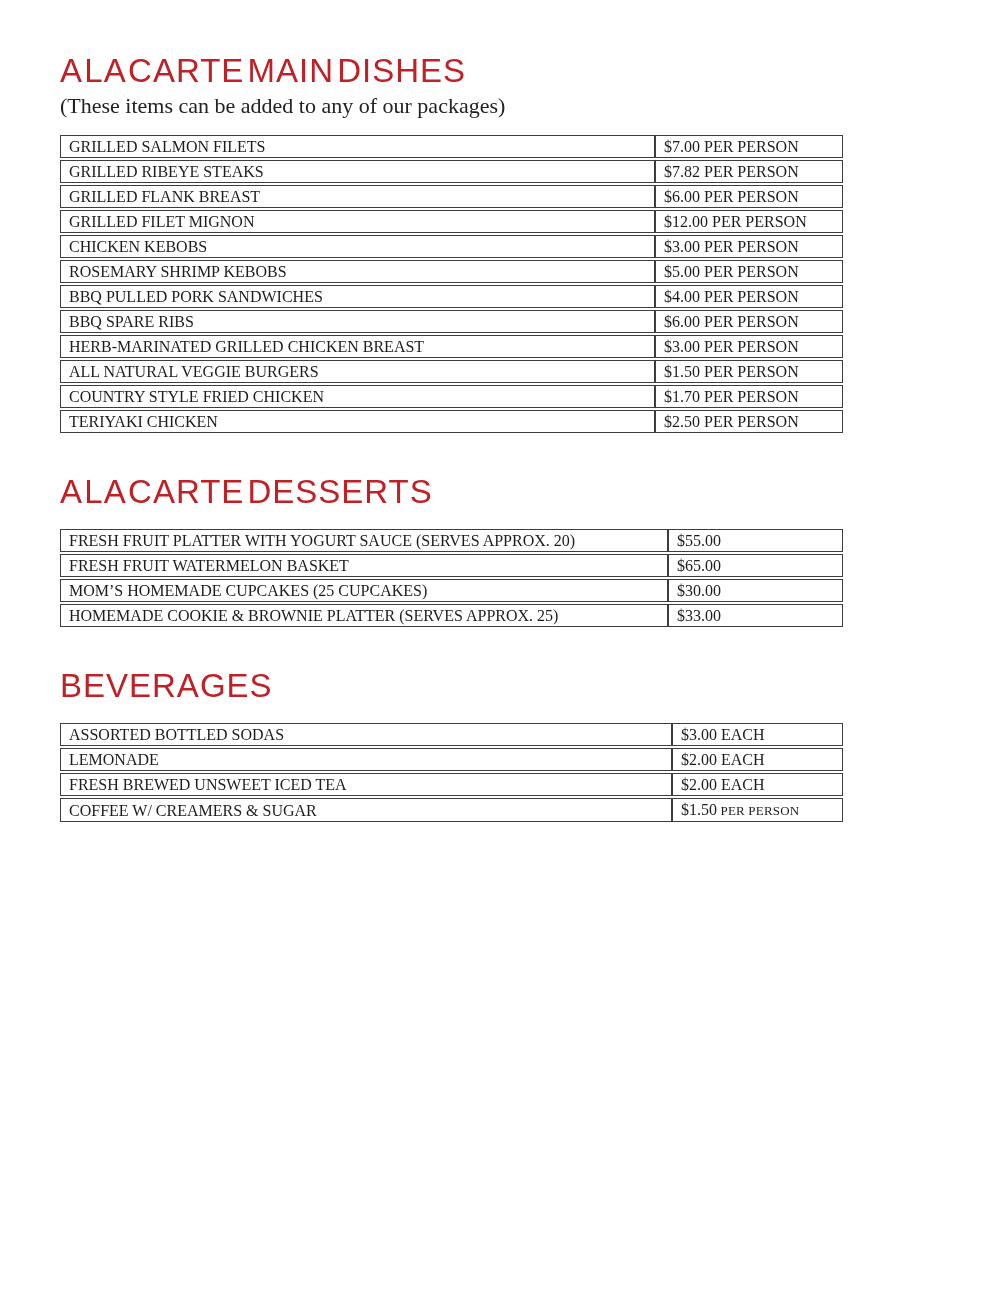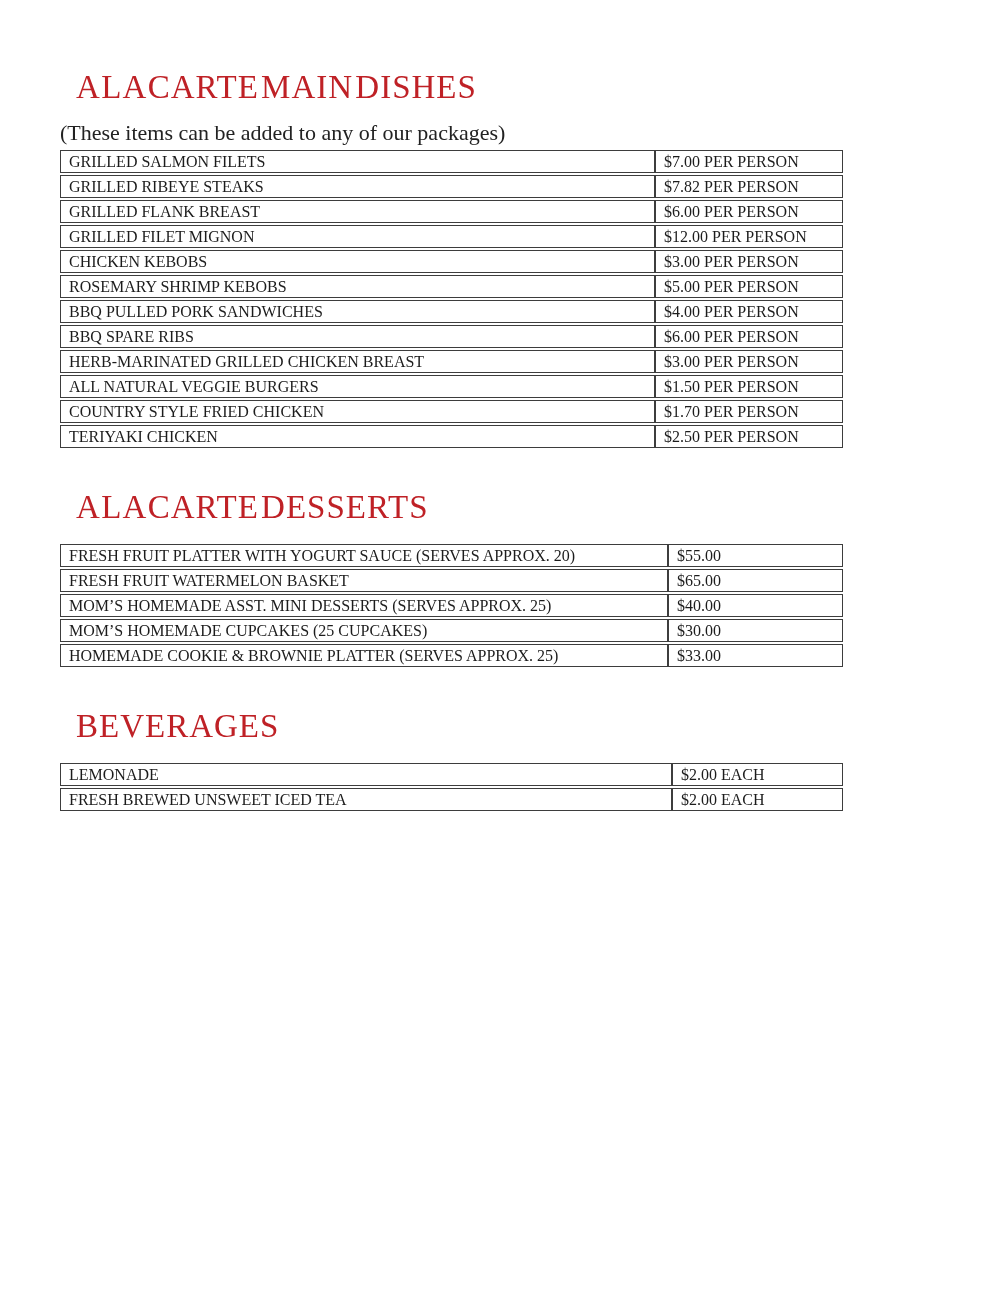--- a/index.html
+++ b/index.html
@@ -19,39 +19,39 @@
     font-family: "Liberation Serif", serif;
     color: var(--ink);
   }
   .page {
     box-sizing: border-box;
     width: 1000px;
     height: 1294px;
     padding: 52px 0 0 60px;
   }
   .heading {
-    margin: 16px;
-    font-family: Liberation Serif, serif;
+    margin: 0;
+    font-family: Liberation Sans, sans-serif;
     font-weight: normal;
     font-size: 33px;
     line-height: 38px;
     letter-spacing: 1px;
     word-spacing: -7px;
     color: var(--red);
   }
   .subtitle {
     margin: 5px 0 0 0;
     font-size: 22px;
     line-height: 22px;
     color: #222222;
   }
   .menu-table {
     border-collapse: separate;
     border-spacing: 0 2px;
-    margin-top: 4px;
+    margin-top: 16px;
     table-layout: fixed;
     width: 783px;
     font-size: 16px;
   }
   .menu-table td {
     border: 1px solid var(--line);
     padding: 0 8px;
     height: 21px;
     line-height: 21px;
     vertical-align: middle;
@@ -148,48 +148,52 @@
       <tbody>
           <tr>
             <td>FRESH FRUIT PLATTER WITH YOGURT SAUCE (SERVES APPROX. 20)</td>
             <td>$55.00</td>
           </tr>
           <tr>
             <td>FRESH FRUIT WATERMELON BASKET</td>
             <td>$65.00</td>
           </tr>
           <tr>
-            <td>MOM’S HOMEMADE ASST. MINI DESSERTS (SERVES APPROX. 25)</td>
-            <td>$40.00</td>
-          </tr>
-          <tr>
             <td>MOM’S HOMEMADE CUPCAKES (25 CUPCAKES)</td>
             <td>$30.00</td>
           </tr>
           <tr>
             <td>HOMEMADE COOKIE &amp; BROWNIE PLATTER (SERVES APPROX. 25)</td>
             <td>$33.00</td>
           </tr>
         </tbody>
     </table>
   </section>
 
   <section>
     <h1 class="heading gap-before">BEVERAGES</h1>
     <table class="menu-table t-bev">
       <colgroup>
           <col class="c-item">
           <col class="c-price">
         </colgroup>
       <tbody>
           <tr>
+            <td>ASSORTED BOTTLED SODAS</td>
+            <td>$3.00 EACH</td>
+          </tr>
+          <tr>
             <td>LEMONADE</td>
             <td>$2.00 EACH</td>
           </tr>
           <tr>
             <td>FRESH BREWED UNSWEET ICED TEA</td>
             <td>$2.00 EACH</td>
+          </tr>
+          <tr>
+            <td>COFFEE W/ CREAMERS &amp; SUGAR</td>
+            <td>$1.50<span class="suffix small"> PER PERSON</span></td>
           </tr>
         </tbody>
     </table>
   </section>
 
 </div>
 
 </body></html>

